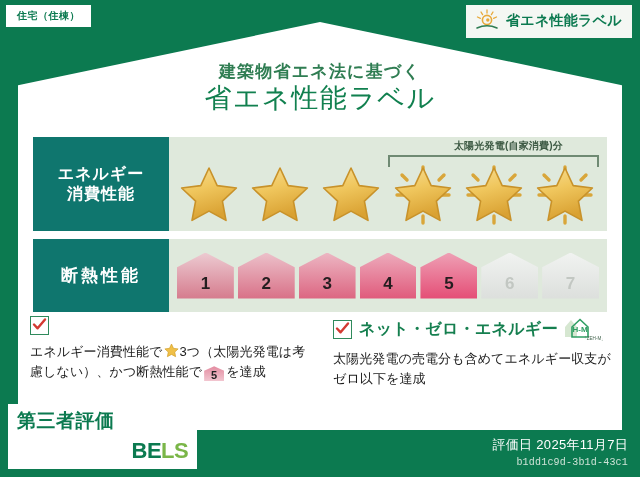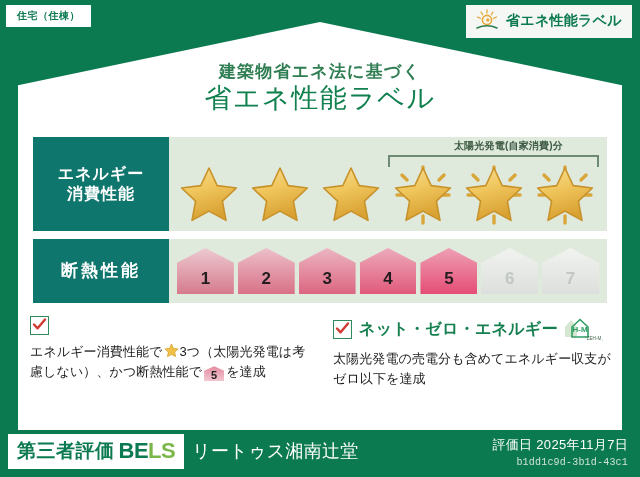--- a/index.html
+++ b/index.html
@@ -62,21 +62,21 @@
     letter-spacing:1.5px;z-index:4;
   }
   
   .row{
     position:absolute;left:33px;width:574px;
     display:flex;align-items:stretch;
     background:#dfe9dc;
     z-index:4;
   }
   .row-energy{top:137px;height:94px;}
-  .row-insul{top:239px;height:64px;}
+  .row-insul{top:239px;height:73px;}
   .row-head{
     width:136px;flex:none;
     background:#0f766e;
     display:flex;flex-direction:column;
     align-items:center;justify-content:center;
     color:#ffffff;font-weight:bold;
     line-height:1.25;
   }
   .row-energy .row-head{font-size:16px;letter-spacing:1px;}
   .row-insul .row-head{font-size:17px;letter-spacing:3px;}
@@ -151,24 +151,24 @@
     text-align:center;font-size:11px;font-weight:bold;color:#222;
     line-height:19px;vertical-align:-3px;margin:0 2px;
   }
   
   .footer-left{
     position:absolute;left:8px;bottom:8px;
     display:flex;align-items:baseline;gap:8px;z-index:6;
   }
   .bels-box{
     background:#ffffff;padding:4px 9px 5px 9px;
-    display:flex;gap:4px;
+    display:flex;gap:17px;
   }
   .bels-jp{font-size:19px;font-weight:bold;color:#0c7a50;letter-spacing:0.5px;}
-  .bels-en{font-size:22px;font-weight:bold;letter-spacing:-0.5px;}
+  .bels-en{font-size:22px;font-weight:bold;letter-spacing:-0.5px;margin-top:30px;}
   .bels-en .b1{color:#0c7a50;}
   .bels-en .b2{color:#7ab648;}
   .bldg-name{font-size:18px;color:#ffffff;letter-spacing:0.3px;font-family:Liberation Serif, serif;}
   .footer-right{
     position:absolute;right:12px;bottom:9px;text-align:right;z-index:6;
   }
   .eval-date{font-size:13px;color:#ffffff;letter-spacing:0.3px;}
   .eval-id{
     font-size:10px;color:#cfe3d7;margin-top:3px;
     font-family:"Liberation Mono","DejaVu Sans Mono",monospace;

